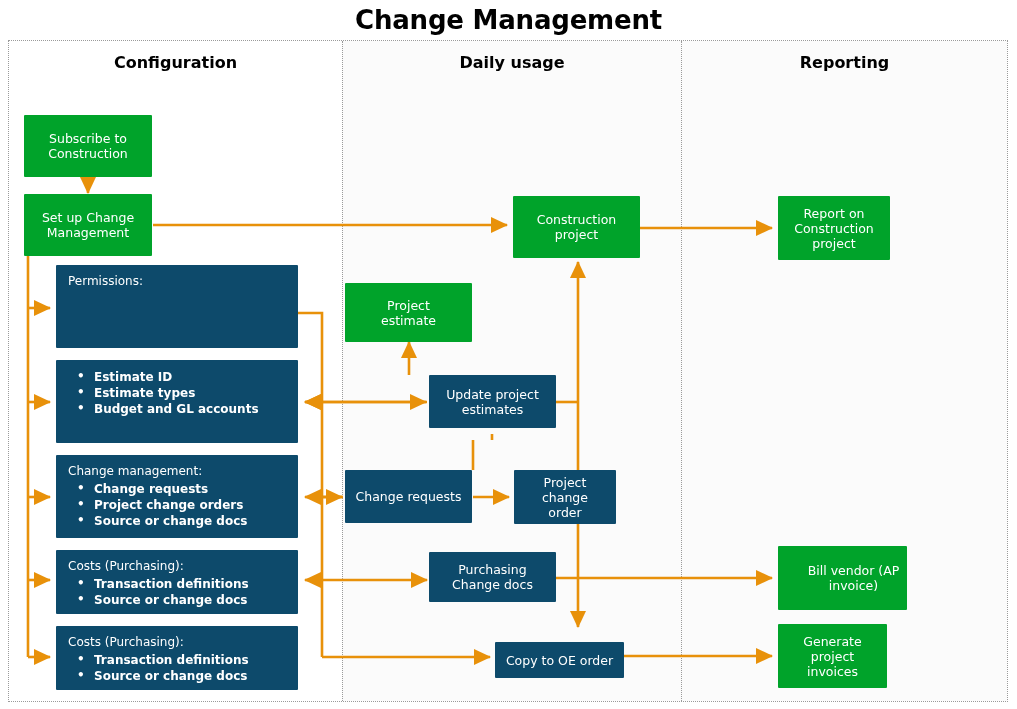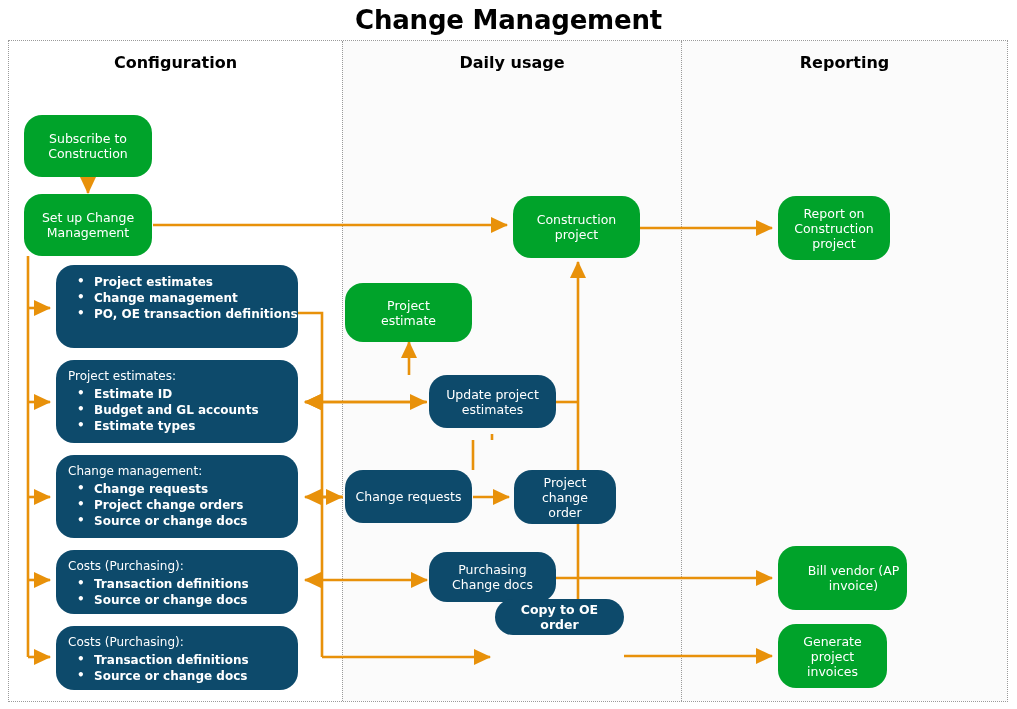--- a/index.html
+++ b/index.html
@@ -70,21 +70,21 @@
     text-align: center;
     font-size: 16px;
     font-weight: bold;
     color: #000000;
   }
 
   
   .node {
     position: absolute;
     box-sizing: border-box;
-    border-radius: 18px;
+    border-radius: 1px;
     color: #ffffff;
     z-index: 5;
   }
   .node.green { background: #00a32a; }
   .node.navy  { background: #0d4a6b; }
 
   .node.center {
     display: flex;
     align-items: center;
     justify-content: center;
@@ -218,33 +218,28 @@
     <span class="node-label">Subscribe to
 Construction</span>
   </div>
 
   <div class="node green center" style="left:24px; top:194px; width:128px; height:62px;align-items:center;">
     <span class="node-label">Set up Change
 Management</span>
   </div>
 
   <div class="node navy listbox" style="left:56px; top:265px; width:242px; height:83px;">
-    <ul>
-      <li>Project estimates</li>
-      <li>Change management</li>
-      <li>PO, OE transaction definitions</li>
-    </ul>
+    <span class="heading">Permissions:</span>
   </div>
 
   <div class="node navy listbox" style="left:56px; top:360px; width:242px; height:83px;">
-    <span class="heading">Project estimates:</span>
     <ul>
       <li>Estimate ID</li>
+      <li>Estimate types</li>
       <li>Budget and GL accounts</li>
-      <li>Estimate types</li>
     </ul>
   </div>
 
   <div class="node navy listbox" style="left:56px; top:455px; width:242px; height:83px;">
     <span class="heading">Change management:</span>
     <ul>
       <li>Change requests</li>
       <li>Project change orders</li>
       <li>Source or change docs</li>
     </ul>
@@ -288,21 +283,21 @@
   <div class="node navy center" style="left:514px; top:470px; width:102px; height:54px;">
     <span class="node-label">Project change
 order</span>
   </div>
 
   <div class="node navy center" style="left:429px; top:552px; width:127px; height:50px;">
     <span class="node-label">Purchasing
 Change docs</span>
   </div>
 
-  <div class="node navy center" style="left:495px; top:599px; width:129px; height:36px;font-weight:bold;">
+  <div class="node navy center" style="left:495px; top:642px; width:129px; height:36px;">
     <span class="node-label">Copy to OE order</span>
   </div>
 
   <div class="node green center" style="left:778px; top:196px; width:112px; height:64px;">
     <span class="node-label">Report on
 Construction
 project</span>
   </div>
 
   <div class="node green center" style="left:778px; top:546px; width:129px; height:64px;padding-left:28px;">

